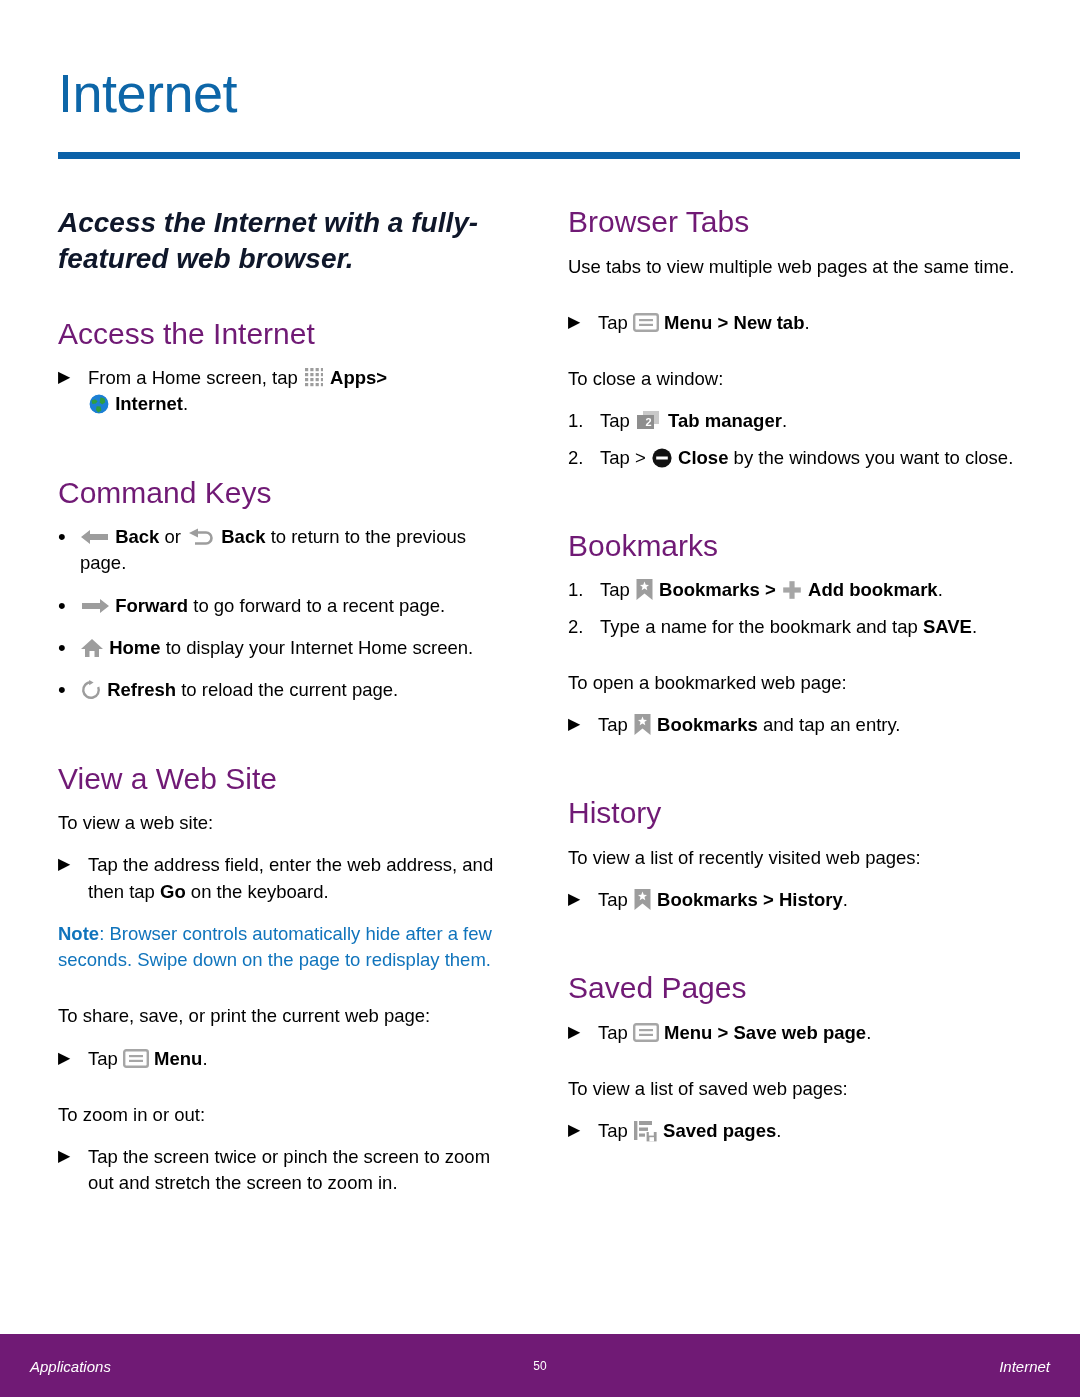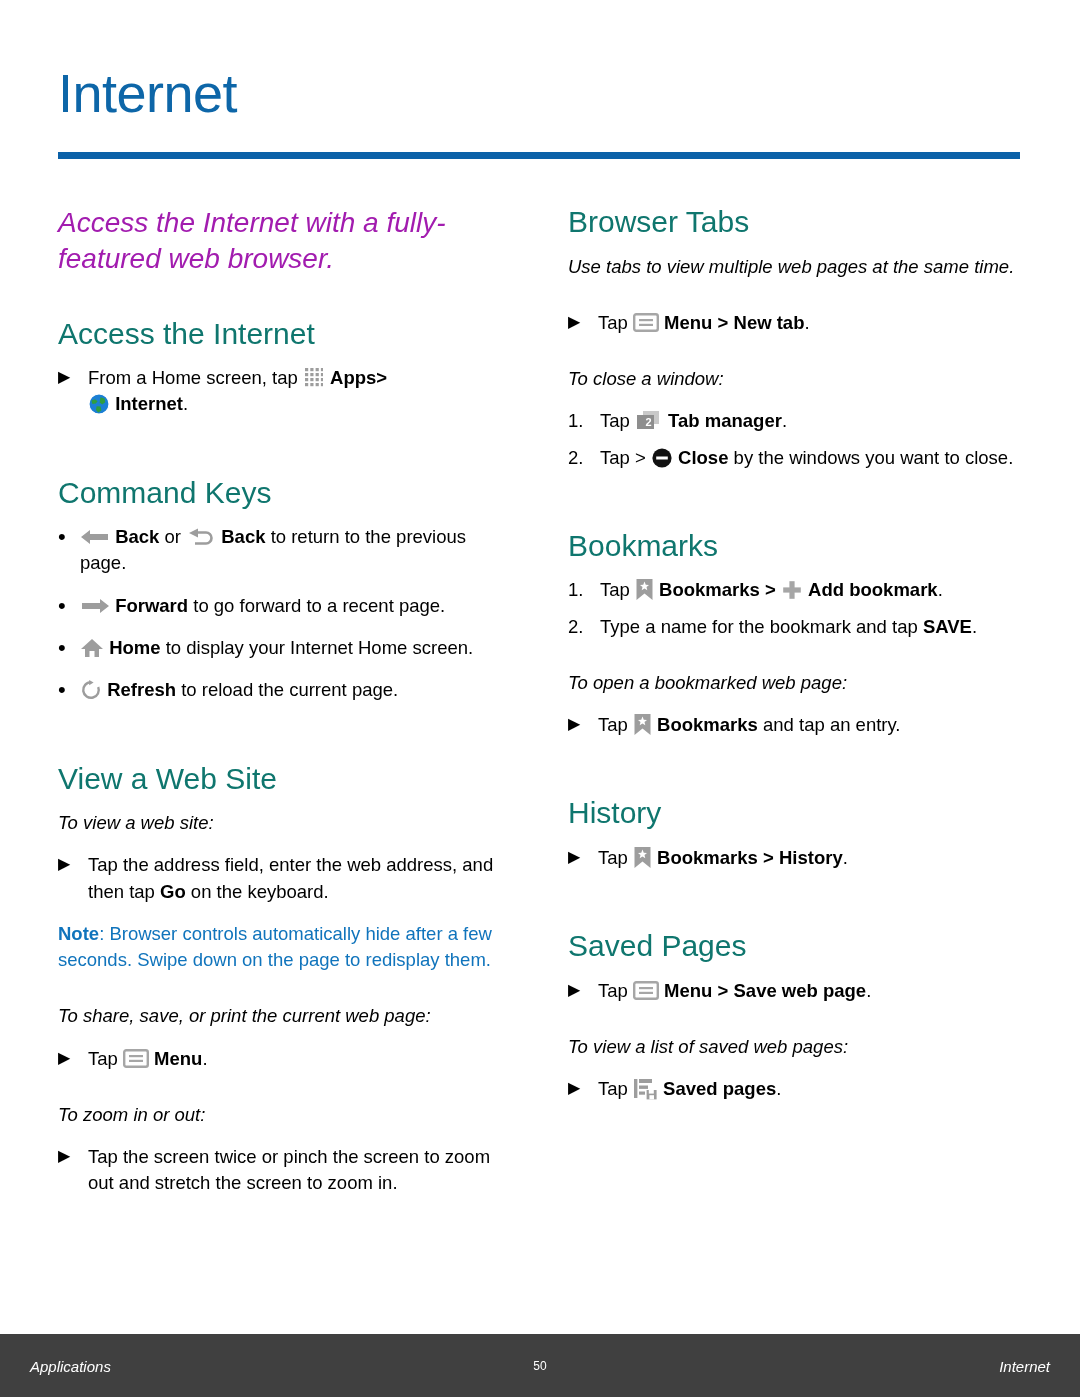--- a/index.html
+++ b/index.html
@@ -35,42 +35,41 @@
     top:205px;
     width:455px;
   }
   .col-left  { left:58px; }
   .col-right { left:568px; }
 
   
   .lede {
     font-size:28px;
     font-style:italic;
-    color:#a21caf;
+    color:#0f172a;
     line-height:1.28;
     margin:0 0 40px 0;
-    font-weight:400;
+    font-weight:700;
   }
   h2.sec {
     font-size:30px;
     font-weight:400;
-    color:#0f766e;
+    color:#701a75;
     margin:16px 0 14px 0;
     line-height:1.15;
   }
   h2.sec.tight { margin-top:0; }
   .gap-md { height:26px; }
   .gap-sm { height:14px; }
 
   p.body {
     font-size:18.5px;
     line-height:1.42;
     margin:0 0 16px 0;
     color:#000;
-    font-style:italic;
   }
   .note {
     font-size:18.5px;
     line-height:1.42;
     color:#1074bc;
     margin:0 0 16px 0;
   }
   .note b { color:#1074bc;margin-top:24px; }
 
   
@@ -131,21 +130,21 @@
   .ic-back2 { width:30px; height:20px; vertical-align:-4px; }
   .ic-fwd   { width:30px; height:18px; vertical-align:-3px; }
   .ic-home  { width:24px; height:22px; vertical-align:-5px; }
   .ic-refresh { width:22px; height:22px; vertical-align:-5px; }
 
   
   .footer {
     position:absolute;
     left:0; bottom:0;
     width:1080px; height:63px;
-    background:#404040;
+    background:#701a75;
   }
   .footer .f-left,
   .footer .f-mid,
   .footer .f-right {
     position:absolute;
     top:50%;
     transform:translateY(-50%);
     color:#ffffff;
     font-size:15px;
     font-style:italic;
@@ -408,20 +407,21 @@
         </svg>
       </span>
       <b>Bookmarks</b>
       <span>and tap an entry.</span>
     </span>
   </div>
 
   <div class="gap-md"></div>
 
   <h2 class="sec">History</h2>
+  <p class="body">To view a list of recently visited web pages:</p>
 
   <div class="row">
     <span class="marker">▶</span>
     <span class="txt"><span>Tap</span>
       <span class="ic ic-bmk">
         <svg width="19" height="23" viewBox="0 0 19 23" aria-hidden="true">
           <path d="M1.5 1 H17.5 V22 L9.5 15.4 L1.5 22 Z" fill="#9d9d9d"></path>
           <path d="M9.5 3.6 L10.75 6.7 L14 6.95 L11.5 9.1 L12.3 12.3 L9.5 10.5 L6.7 12.3 L7.5 9.1 L5 6.95 L8.25 6.7 Z" fill="#ffffff"></path>
         </svg>
       </span>

